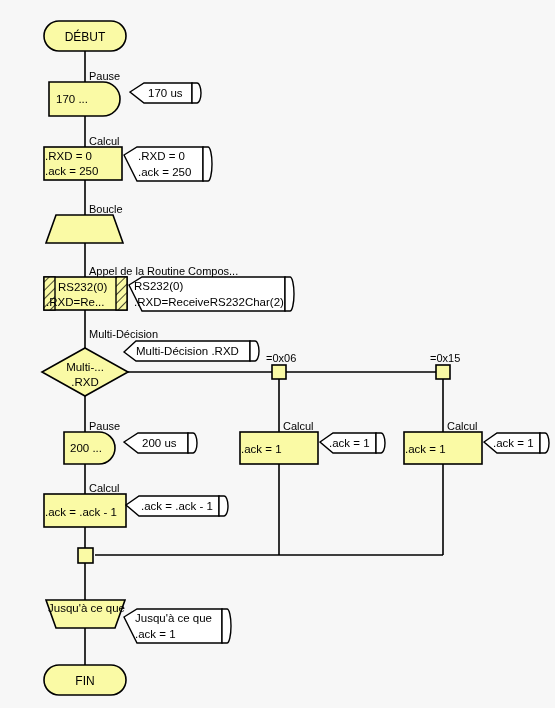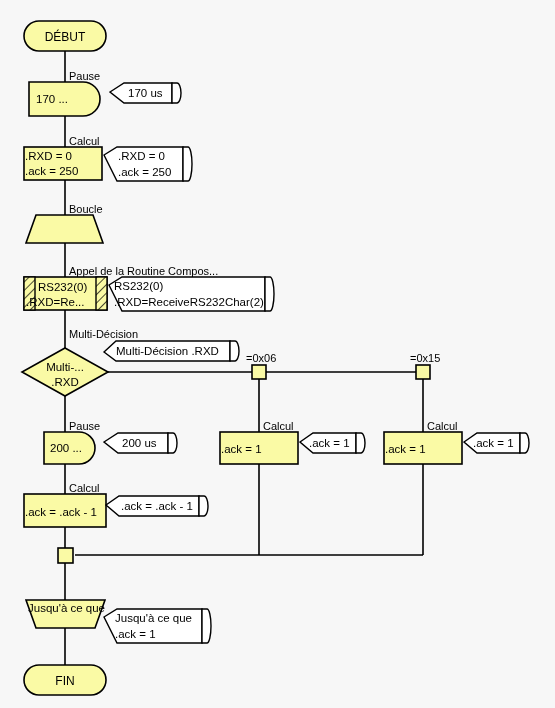--- a/index.html
+++ b/index.html
@@ -13,20 +13,21 @@
     height: 708px;
     position: relative;
     overflow: hidden;
     font-family: "Liberation Sans", sans-serif;
   }
   #canvas-root {
     position: absolute;
     left: 0; top: 0;
     width: 445px;
     height: 708px;
+    padding-left: 20px;
   }
   svg.flow {
     display: block;
     width: 555px;
     height: 708px;
     background: #f7f7f7;
   }
   .lbl {
     font-family: "Liberation Sans", sans-serif;
     font-size: 11px;

